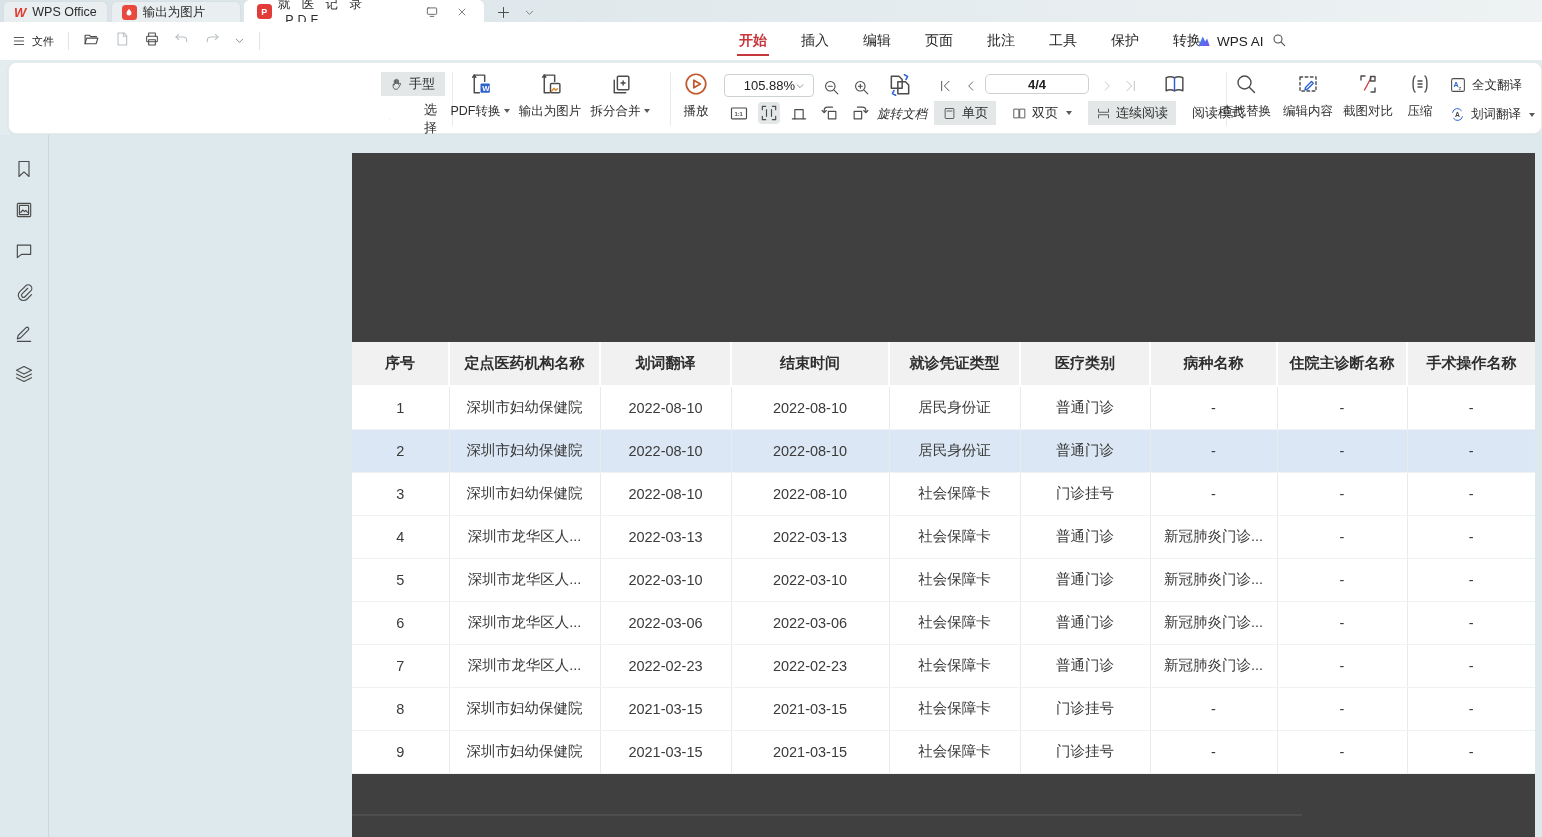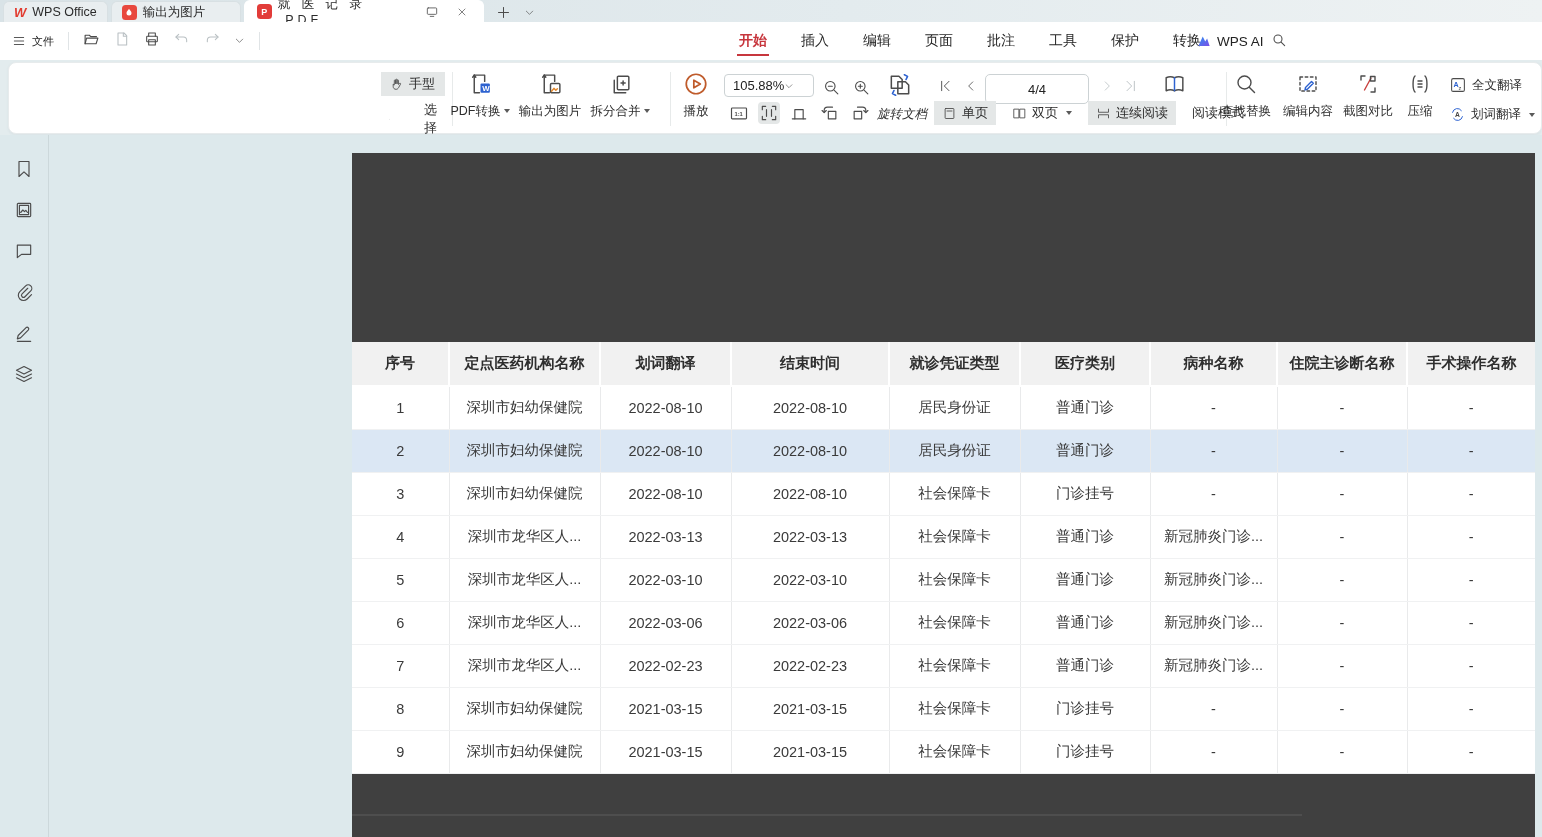--- a/index.html
+++ b/index.html
@@ -44,23 +44,23 @@
   #ribbon .abs { position:absolute; }
   .pill { display:flex; align-items:center; gap:5px; padding:3px 8px; border-radius:0; font-size:13px; color:#2c2c2c; }
   .pill.sel { background:#e4e7e7; }
   .col { position:absolute; width:80px; text-align:center; }
   .col .cicon { height:28px; display:flex; align-items:center; justify-content:center; }
   .col .lbl { font-size:12.5px; color:#2e2e2e; margin-top:5px; white-space:nowrap; }
   .caret { display:inline-block; width:0; height:0; border-left:3.5px solid transparent;
     border-right:3.5px solid transparent; border-top:4px solid #5a5a5a; margin-left:3px; vertical-align:2px; }
   .rdiv { position:absolute; top:9px; width:1px; height:54px; background:#e7eaea; }
   .zoombox { position:absolute; left:715px; top:11px; width:90px; height:23px; border:1px solid #ccd2d4;
-    border-radius:4px; display:flex; align-items:center; justify-content:flex-start; padding:0 8px; font-size:13px; color:#222; }
-  .pagebox { position:absolute; left:976px; top:11px; width:104px; height:30px; border:1px solid #ccd2d4;
-    border-radius:5px; display:flex; align-items:center; justify-content:center; font-size:13px; color:#222; font-weight:normal; }
+    border-radius:4px; display:flex; align-items:center; justify-content:flex-end; padding:0 8px; font-size:13px; color:#222; }
+  .pagebox { position:absolute; left:976px; top:11px; width:104px; height:20px; border:1px solid #ccd2d4;
+    border-radius:5px; display:flex; align-items:center; justify-content:center; font-size:13px; color:#222; font-weight:bold; }
   .ibtn { position:absolute; display:flex; align-items:center; justify-content:center; border-radius:4px; }
   .ibtn.sel { background:#e4e7e7; }
   .r2lbl { position:absolute; top:43px; font-size:12.5px; color:#2e2e2e; white-space:nowrap; }
   .hlabel { display:flex; align-items:center; gap:5px; font-size:12.5px; color:#2e2e2e; white-space:nowrap; }
 
   
   #workspace { position:absolute; left:0; top:135px; width:1542px; height:702px; background:#dde9ec; }
   #sidestrip { position:absolute; left:0; top:0; width:49px; height:100%; border-right:1px solid #ccd8db;
     display:flex; flex-direction:column; align-items:center; padding-top:22px; gap:17px; }
   .sideic { width:24px; height:24px; display:flex; align-items:center; justify-content:center; }

